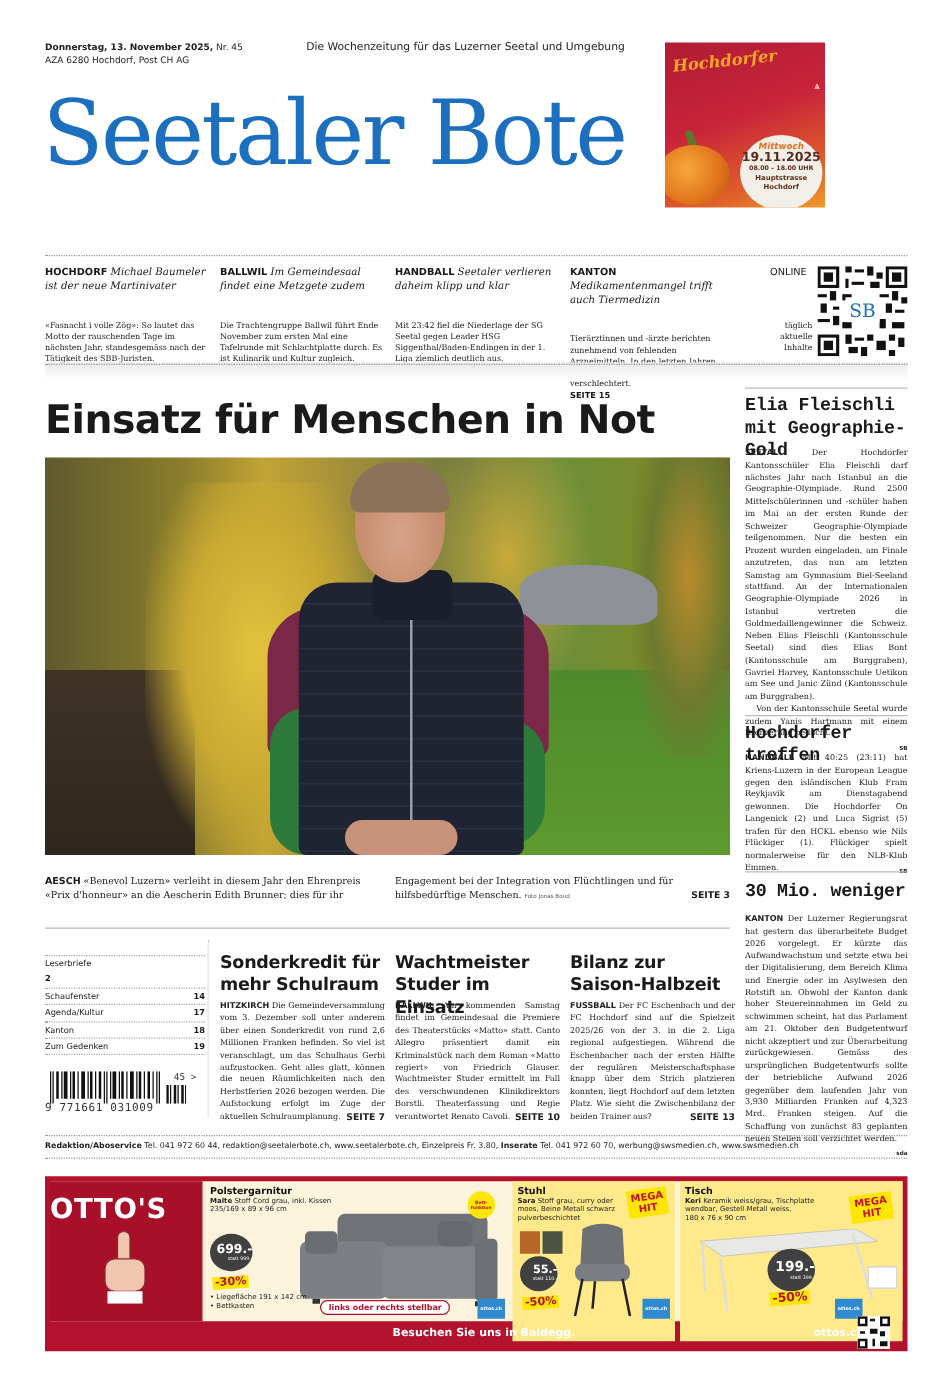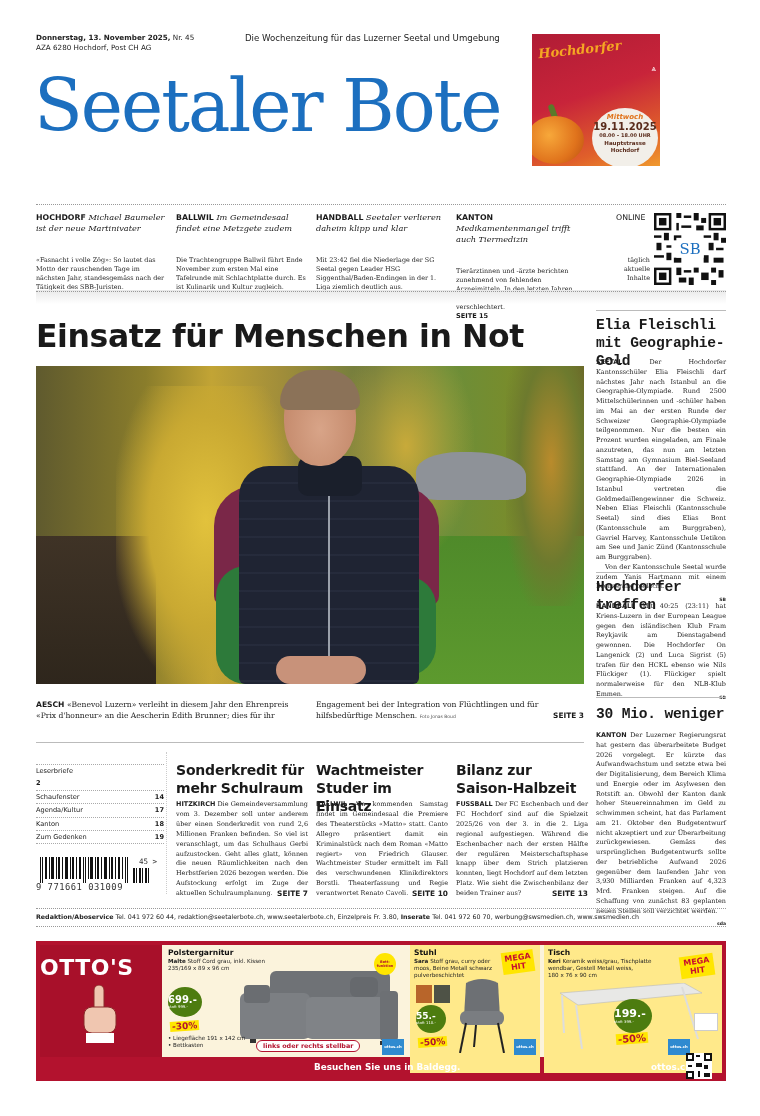--- a/index.html
+++ b/index.html
@@ -95,21 +95,21 @@
   .ad .brand .name { position:absolute; left: 0; top: 10px; width: 122px; text-align:left; font-family: "DejaVu Sans", sans-serif; font-weight: bold; font-size: 22px; color: #fff; letter-spacing: 0.5px; }
   .ad .hand { position:absolute; left: 42px; top: 40px; width: 36px; height: 58px; }
   .ad .visit { position:absolute; left: 278px; top: 121px; font-family: "DejaVu Sans", sans-serif; font-weight: bold; font-size: 8.8px; color: #fff; }
   .ad .url { position:absolute; left: 615px; top: 121px; font-family: "DejaVu Sans", sans-serif; font-weight: bold; font-size: 8.8px; color: #fff; }
   .ad .qrs { position:absolute; left: 650px; top: 112px; width: 26px; height: 26px; background:#fff; }
 
   .prod { position:absolute; top: 4px; height: 128px; }
   .prod .ttl { position:absolute; left: 4px; top: 3px; font-family: "DejaVu Sans", sans-serif; font-weight: bold; font-size: 7.6px; color:#111; }
   .prod .desc { position:absolute; left: 4px; top: 13px; font-family: "DejaVu Sans", sans-serif; font-size: 5.6px; line-height: 7.2px; color:#222; }
   .prod .desc b { font-weight: bold; }
-  .price { position:absolute; border-radius: 50%; background: #4d7c0f; color: #fff; text-align:left; font-family: "DejaVu Sans", sans-serif; font-weight: bold; }
+  .price { position:absolute; border-radius: 50%; background: #404040; color: #fff; text-align:right; font-family: "DejaVu Sans", sans-serif; font-weight: bold; }
   .price .old { display:block; font-size: 3.8px; font-weight: normal; margin-top: -1px; }
   .pct { position:absolute; background: #ffe600; color: #b3122e; font-family: "DejaVu Sans", sans-serif; font-weight: bold; padding: 0 2px; transform: rotate(-4deg); }
   .mega { position:absolute; background: #ffe600; color: #c8102e; font-family: "DejaVu Sans", sans-serif; font-weight: bold; text-align:center; line-height: 9px; font-size: 8px; padding: 2px 3px; transform: rotate(-8deg); }
   .ottos-badge { position:absolute; width: 22px; height: 16px; background: #2f8ad0; color: #fff; font-family: "DejaVu Sans", sans-serif; font-size: 3.8px; font-weight: bold; text-align:center; line-height: 16px; }
   .stellbar { position:absolute; left: 216px; top: 100px; border: 1px solid #b3122e; border-radius: 6px; background: #fff; font-family: "DejaVu Sans", sans-serif; font-weight: bold; font-size: 6.4px; color: #b3122e; padding: 1px 6px; }
 </style>
 </head>
 <body>
 
 <div class="abs date-line">

